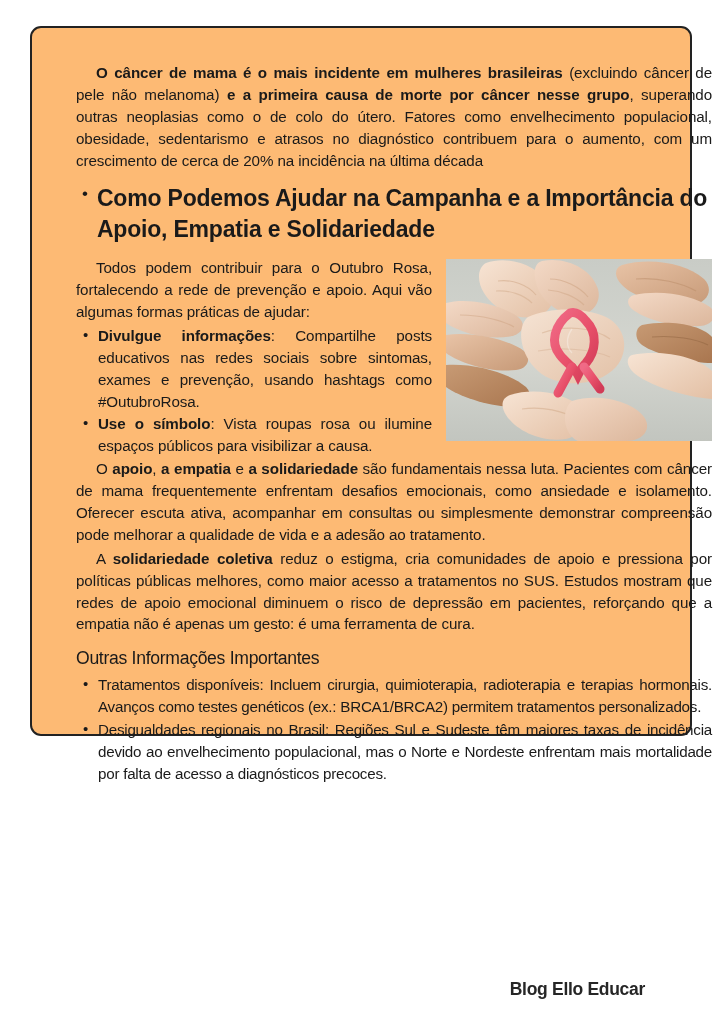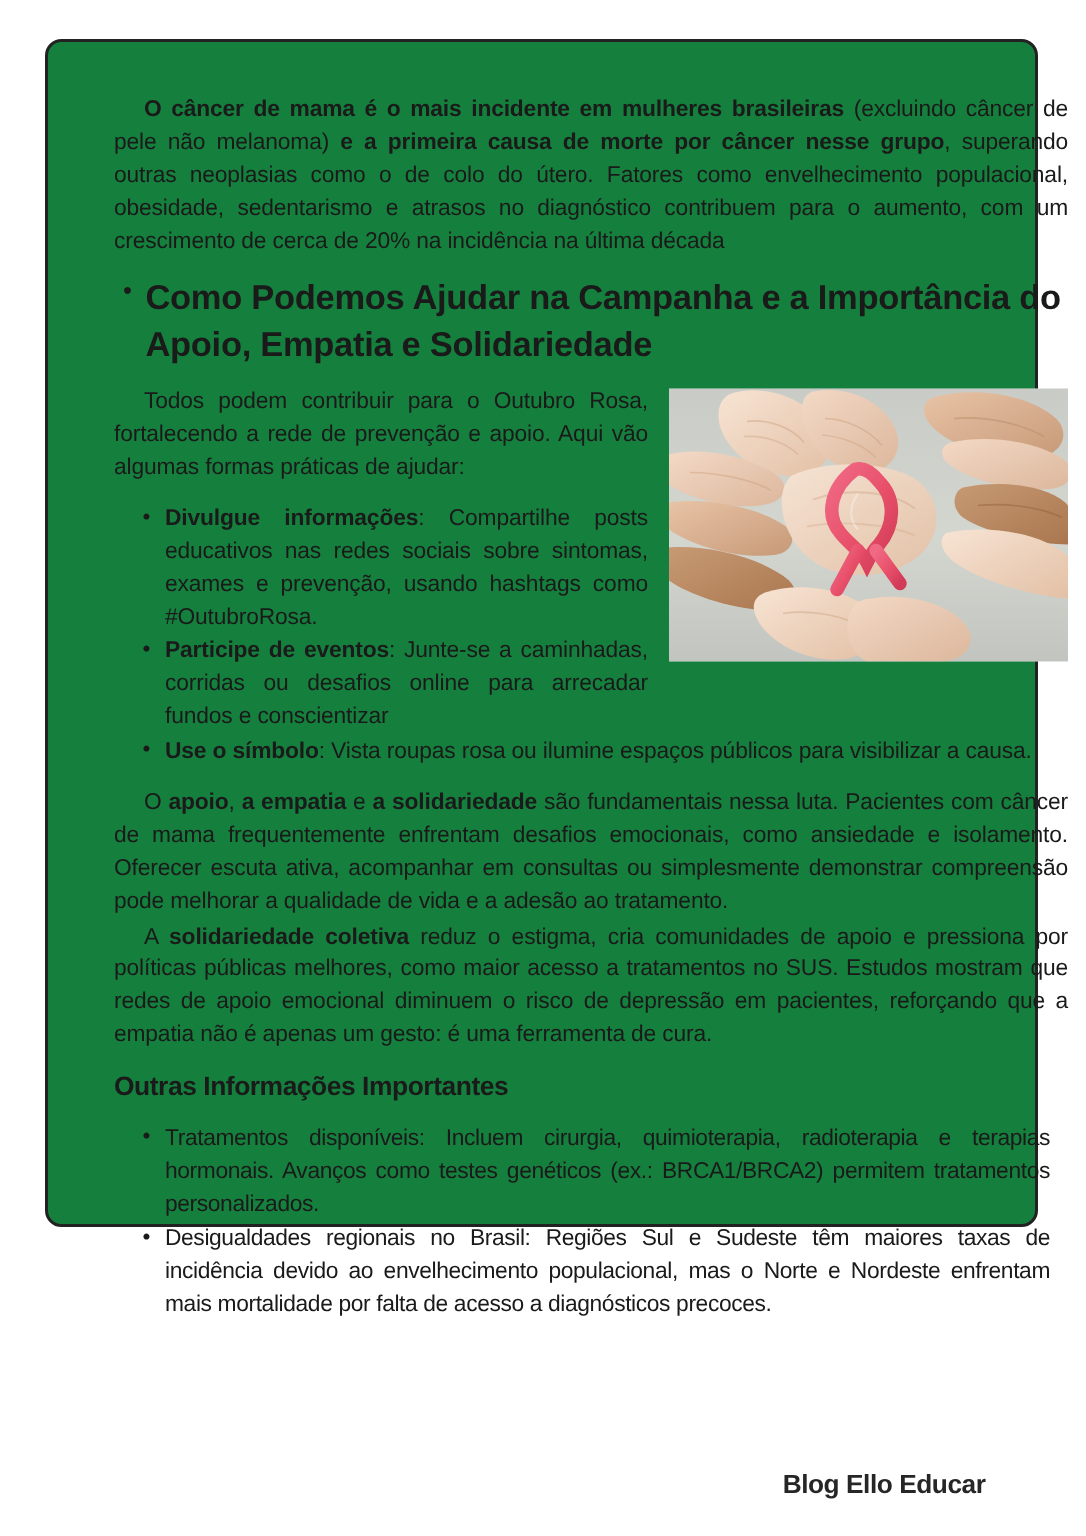--- a/index.html
+++ b/index.html
@@ -15,25 +15,25 @@
     color: #1a1a1a;
     overflow: hidden;
   }
 
   
   #page-frame {
     position: absolute;
     left: 30px;
     top: 26px;
     width: 662px;
-    height: 792px;
+    height: 710px;
     border: 2px solid #222222;
     border-radius: 11px;
     box-sizing: border-box;
-    background: #15803d;
+    background: #fdba74;
   }
 
   #content {
     position: absolute;
     left: 44px;
     top: 34px;
     width: 636px;
     box-sizing: border-box;
   }
 
@@ -81,21 +81,21 @@
     margin: 2px 0 5px 14px;
     overflow: hidden;
     position: relative;
     background: #cfd2cd;
   }
   #hands-figure svg { display: block; width: 100%; height: 100%; }
 
   
   ul.blist {
     list-style: none;
-    margin: 12px;
+    margin: 0;
     padding: 0;
   }
   ul.blist > li {
     position: relative;
     padding-left: 22px;
     font-size: 15.2px;
     line-height: 1.44;
     text-align: justify;
     margin: 0 0 1px 0;
     letter-spacing: -0.1px;
@@ -110,33 +110,33 @@
   ul.blist > li .lead-term { font-weight: 700; }
 
   
   #narrow-list > li { text-align: justify; }
 
   .clear { clear: both; }
 
   
   #outras-heading {
     font-size: 17.6px;
-    font-weight: 700;
+    font-weight: 400;
     letter-spacing: -0.3px;
     margin: 13px 0 4px 0;
     line-height: 1.25;
   }
   #outras-list > li {
     letter-spacing: -0.25px;
   }
 
   
   #footer-brand {
     position: absolute;
-    left: 12px;
+    left: 0;
     top: 973px;
     width: 691px;
     height: 30px;
     display: flex;
     align-items: center;
     justify-content: flex-end;
     pointer-events: none;
   }
   #footer-brand .brand-text {
     background: #ffffff;
@@ -256,21 +256,20 @@
           <path d="M138 108 L154 130" stroke="url(#ribbonGrad)" stroke-width="9" stroke-linecap="round"></path>
           <path d="M126 70 C120 78 120 88 126 94" stroke="#ffffff" stroke-width="1.4" fill="none" opacity="0.32"></path>
         </g>
       </svg>
     </figure>
 
     <p class="para indent">Todos podem contribuir para o Outubro Rosa, fortalecendo a rede de prevenção e apoio. Aqui vão algumas formas práticas de ajudar:</p>
 
     <ul class="blist" id="narrow-list">
       <li><span class="lead-term">Divulgue informações</span><span>: Compartilhe posts educativos nas redes sociais sobre sintomas, exames e prevenção, usando hashtags como #OutubroRosa.</span></li>
-      <li><span class="lead-term">Participe de eventos</span><span>: Junte-se a caminhadas, corridas ou desafios online para arrecadar fundos e conscientizar</span></li>
       <li><span class="lead-term">Use o símbolo</span><span>: Vista roupas rosa ou ilumine espaços públicos para visibilizar a causa.</span></li>
     </ul>
     <div class="clear"></div>
 
     <p class="para indent"><span>O </span><b>apoio</b><span>, </span><b>a empatia</b><span> e </span><b>a solidariedade</b><span> são fundamentais nessa luta. Pacientes com câncer de mama frequentemente enfrentam desafios emocionais, como ansiedade e isolamento. Oferecer escuta ativa, acompanhar em consultas ou simplesmente demonstrar compreensão pode melhorar a qualidade de vida e a adesão ao tratamento.</span></p>
 
     <p class="para indent"><span>A </span><b>solidariedade coletiva</b><span> reduz o estigma, cria comunidades de apoio e pressiona por políticas públicas melhores, como maior acesso a tratamentos no SUS. Estudos mostram que redes de apoio emocional diminuem o risco de depressão em pacientes, reforçando que a empatia não é apenas um gesto: é uma ferramenta de cura.</span></p>
 
     <h2 id="outras-heading">Outras Informações Importantes</h2>
 

